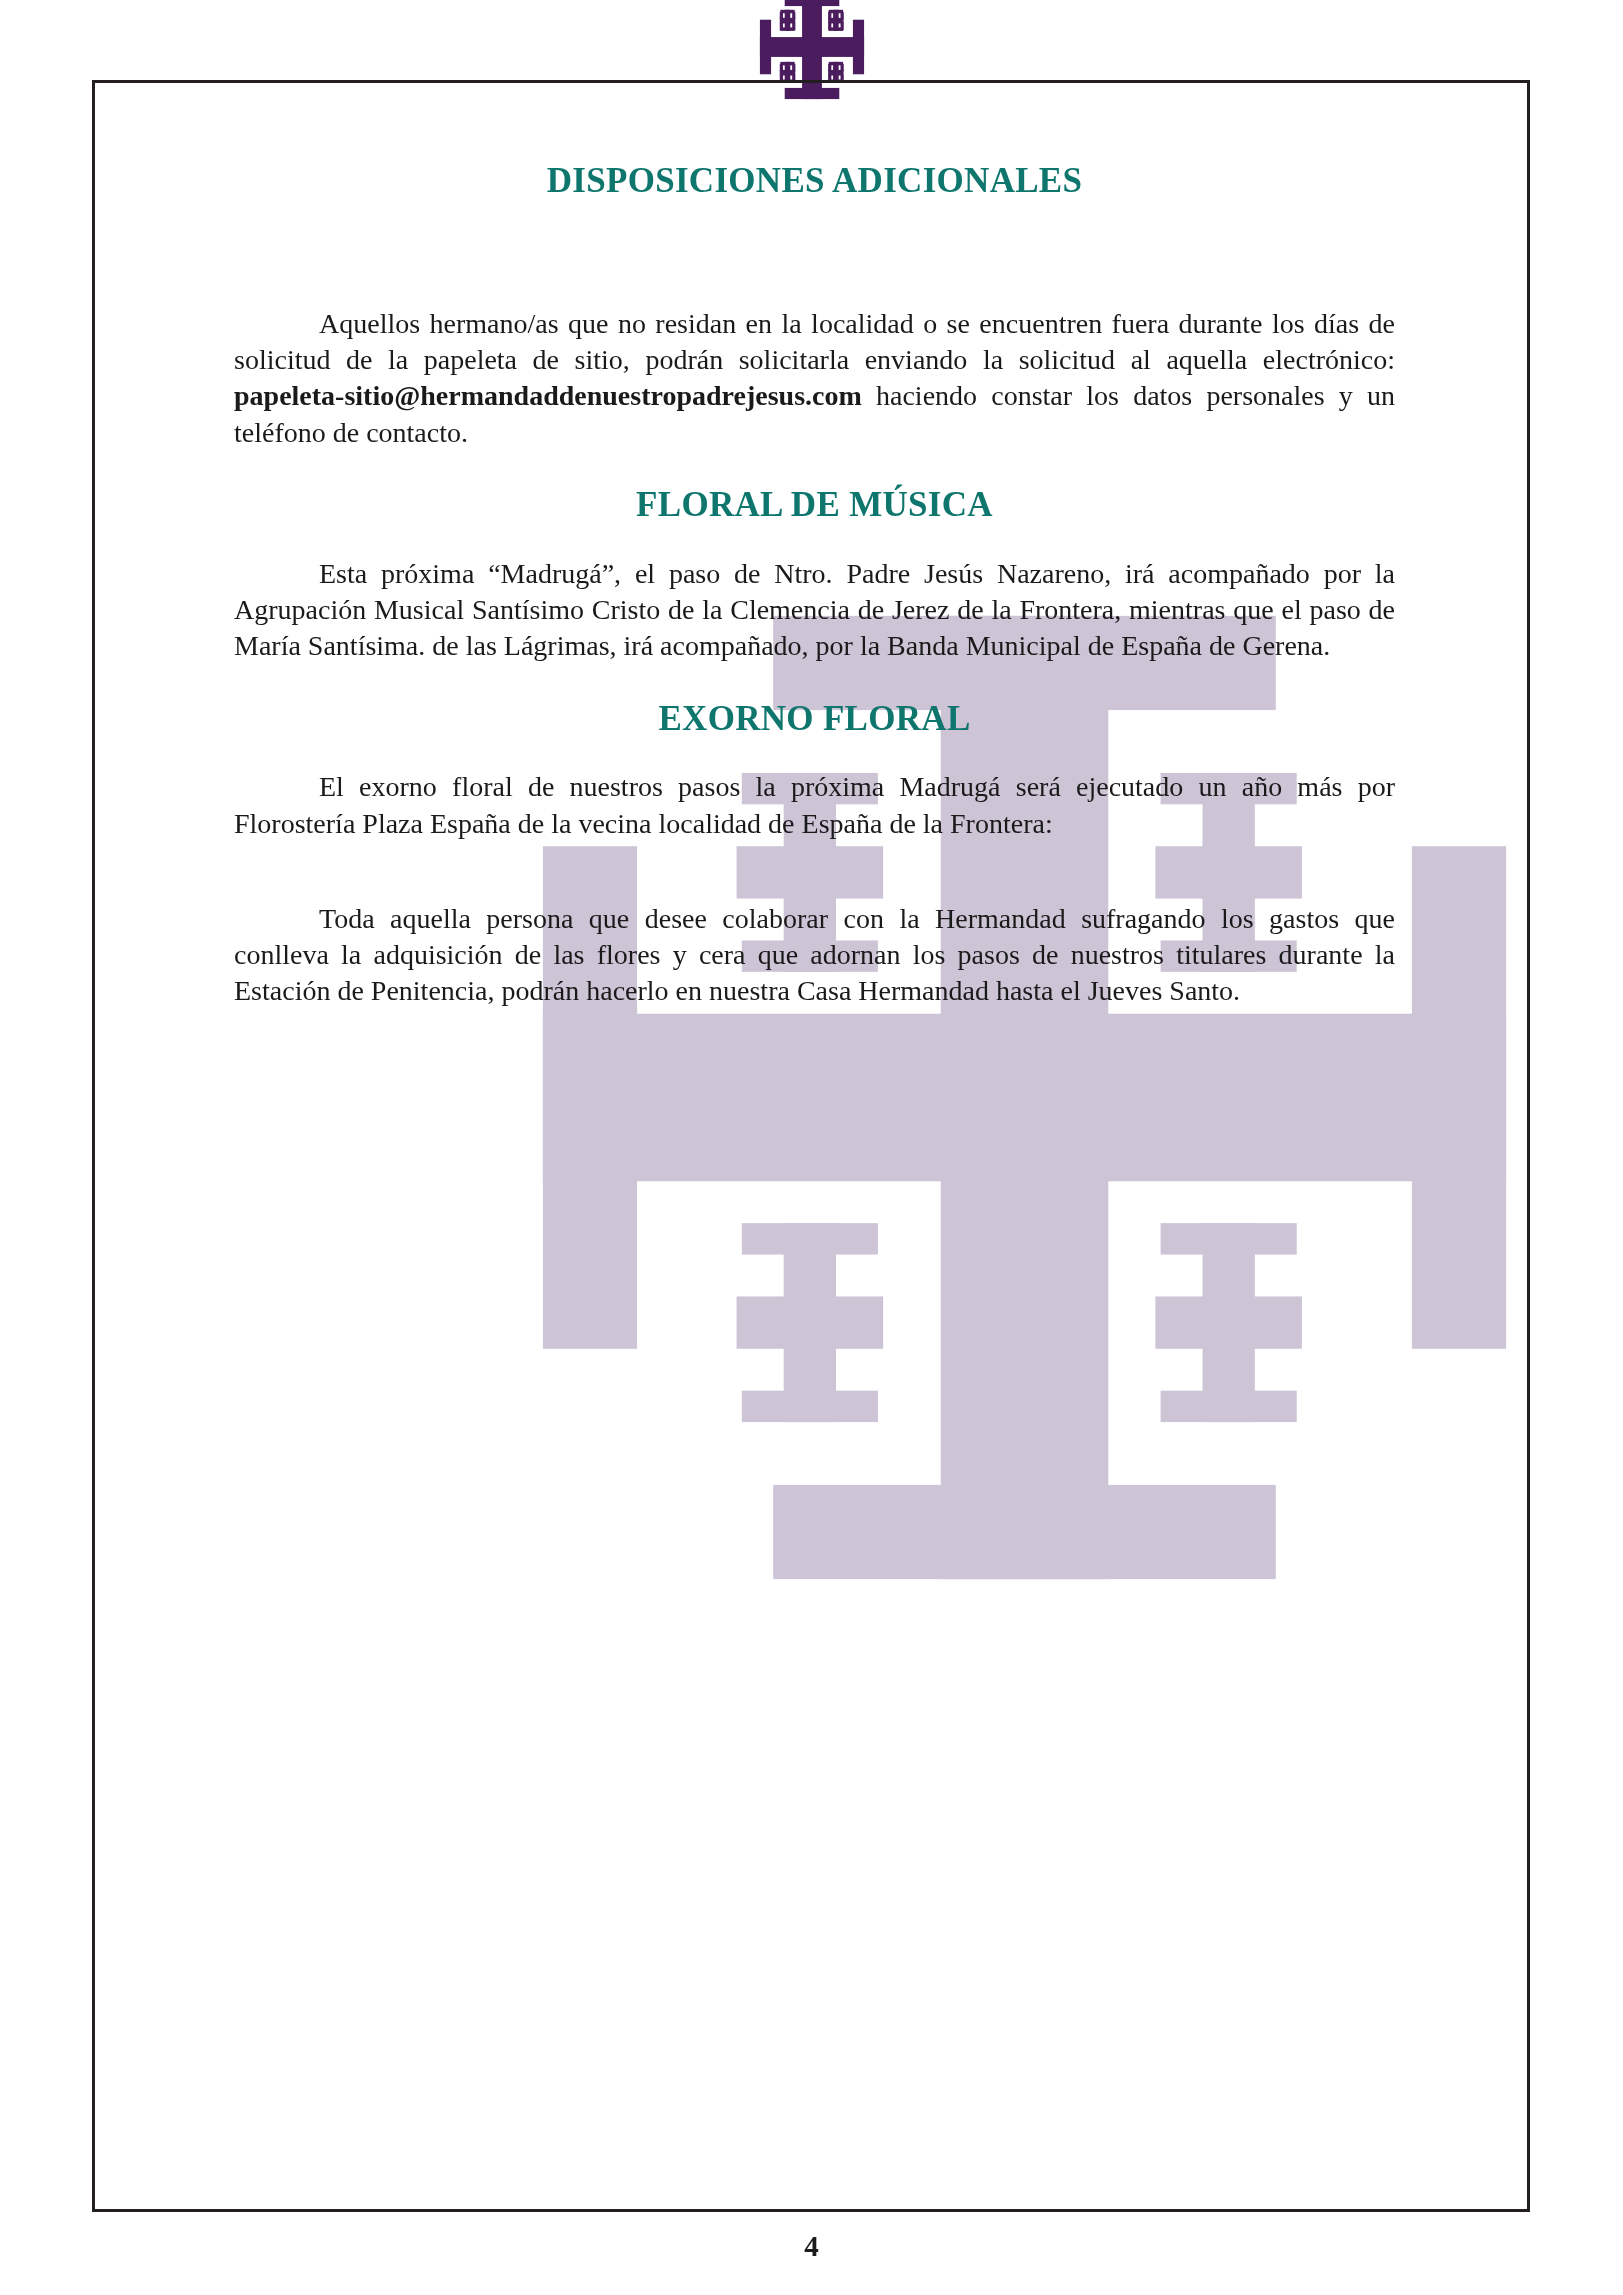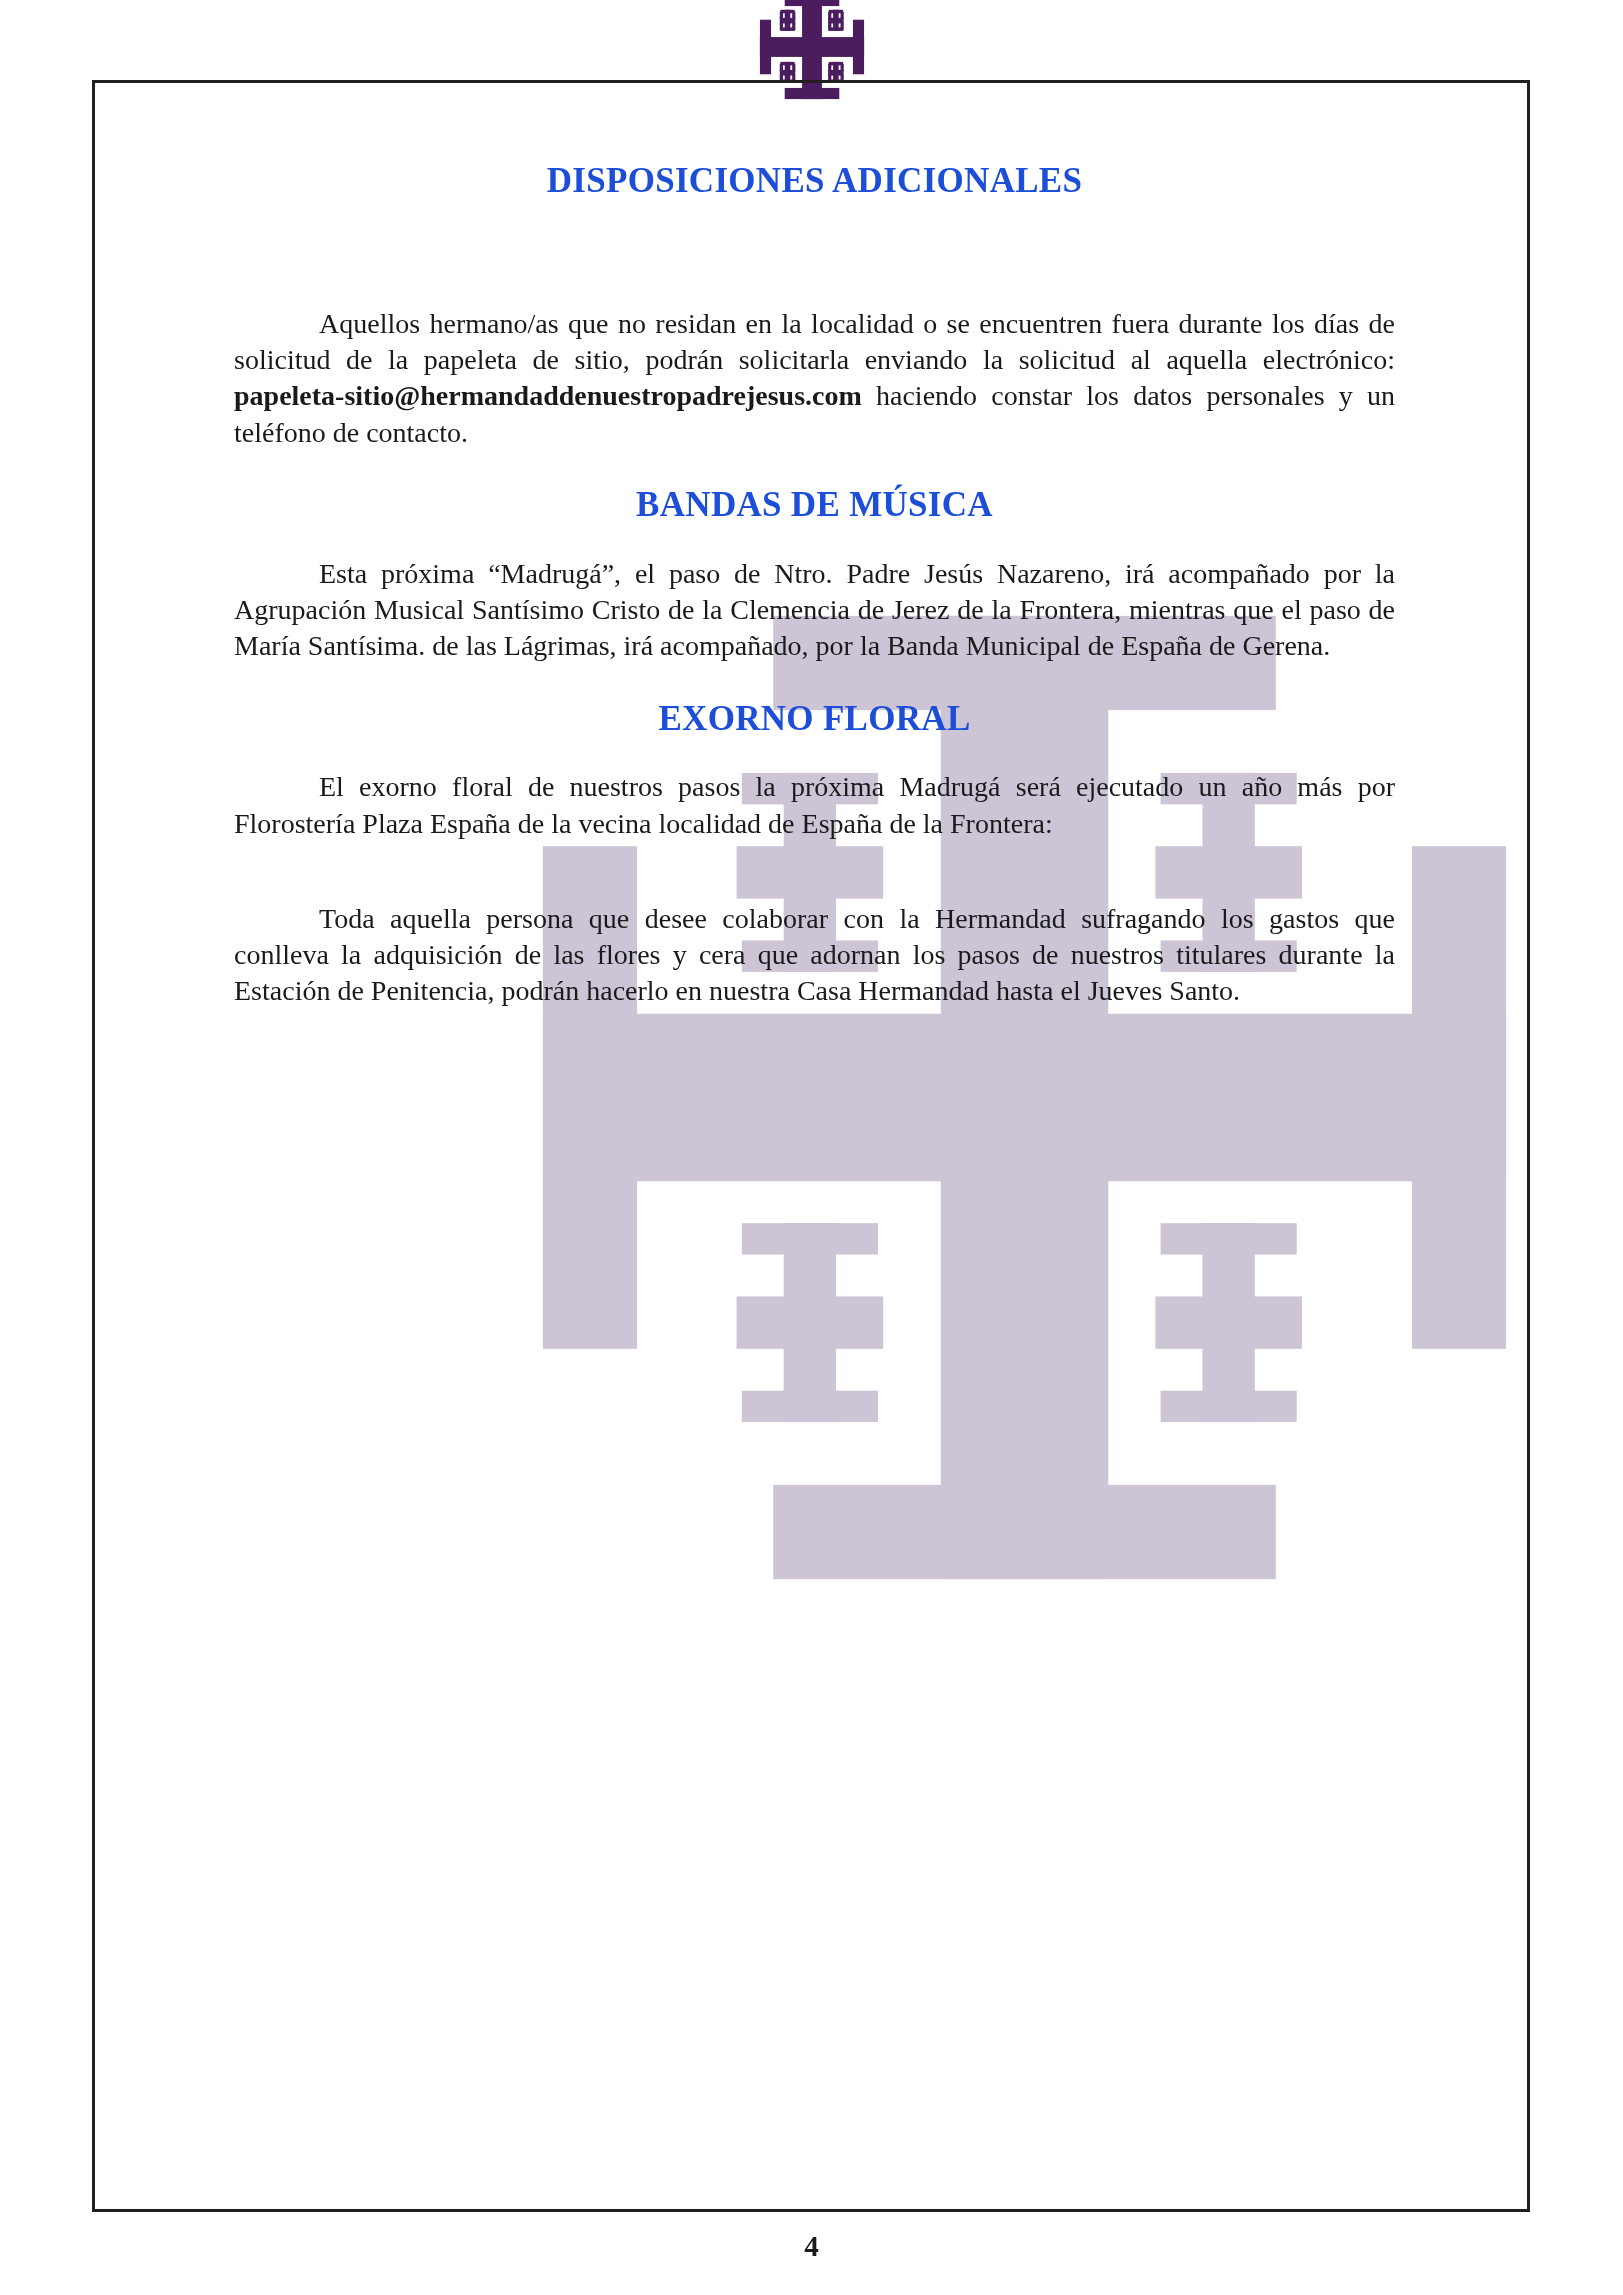--- a/index.html
+++ b/index.html
@@ -67,21 +67,21 @@
     z-index: 2;
   }
 
   h1.section-title {
     font-size: 35px;
     font-weight: bold;
     text-align: center;
     letter-spacing: 0.3px;
     margin: 0 0 0 0;
     line-height: 1.1;
-    color: #1d4ed8;
+    color: #0f766e;
   }
   .title-gap-1 { height: 43px; }
 
   p.body {
     font-size: 28px;
     line-height: 1.30;
     margin: 0;
     text-align: justify;
     text-justify: inter-word;
     text-indent: 85px;
@@ -222,21 +222,21 @@
 
     <div class="para-gap"></div>
 
 
     <div class="para-gap"></div>
 
     <p class="body"><span>Aquellos hermano/as que no residan en la localidad o se encuentren fuera durante los días de solicitud de la papeleta de sitio, podrán solicitarla enviando la solicitud al aquella electrónico: </span><b>papeleta-sitio@hermandaddenuestropadrejesus.com</b><span> haciendo constar los datos personales y un teléfono de contacto.</span></p>
 
     <div class="heading-gap-top"></div>
 
-    <h1 class="section-title">BANDAS DE MÚSICA</h1>
+    <h1 class="section-title">FLORAL DE MÚSICA</h1>
 
     <div class="heading-gap-bottom"></div>
 
     <p class="body"><span>Esta próxima “Madrugá”, el paso de Ntro. Padre Jesús Nazareno, irá acompañado por la Agrupación Musical Santísimo Cristo de la Clemencia de Jerez de la Frontera, mientras que el paso de María Santísima. de las Lágrimas, irá acompañado, por la Banda Municipal de España de Gerena.</span></p>
 
     <div class="heading-gap-top"></div>
 
     <h1 class="section-title">EXORNO FLORAL</h1>
 
     <div class="heading-gap-bottom"></div>

